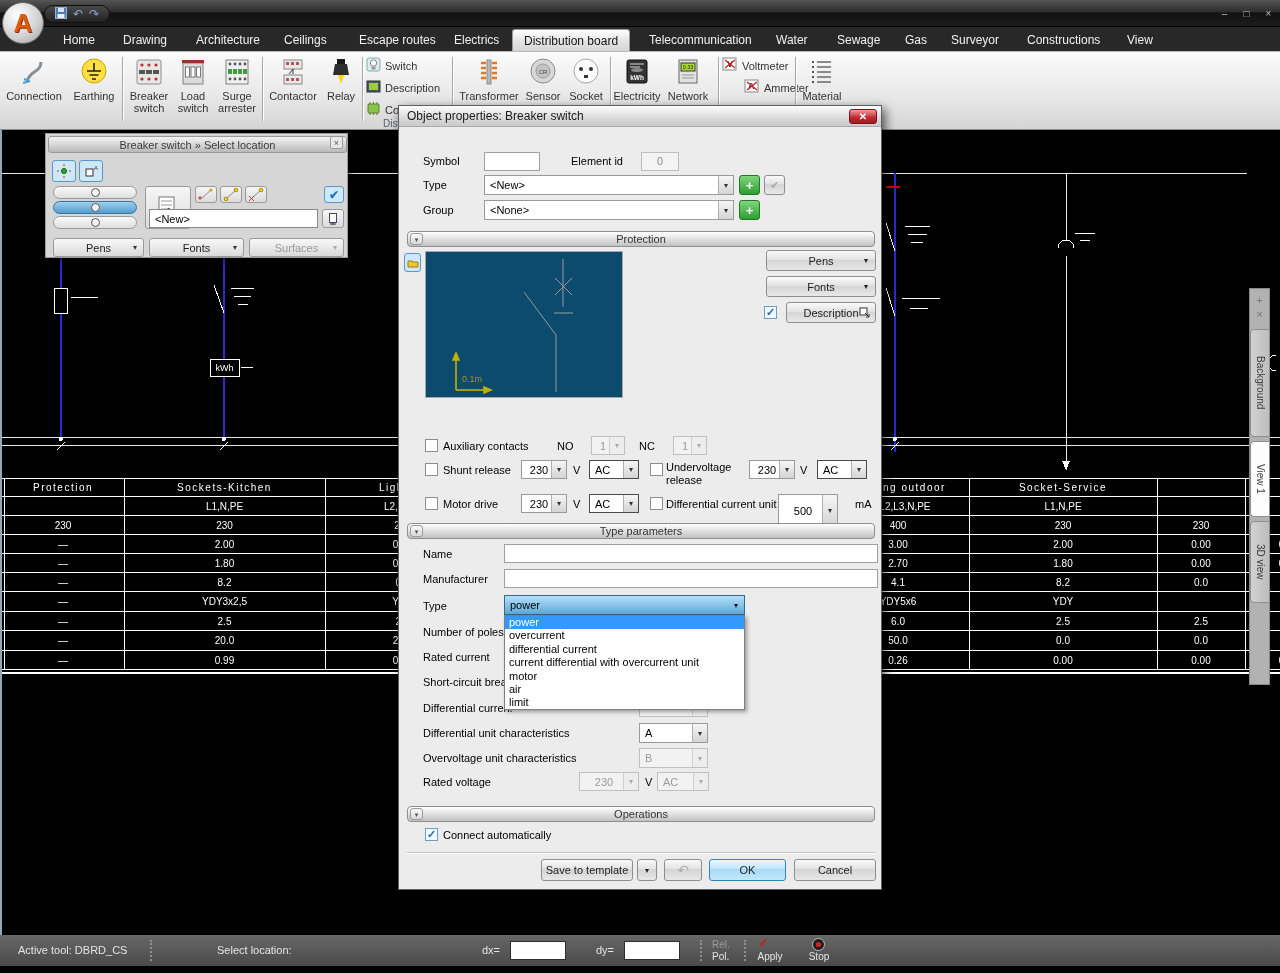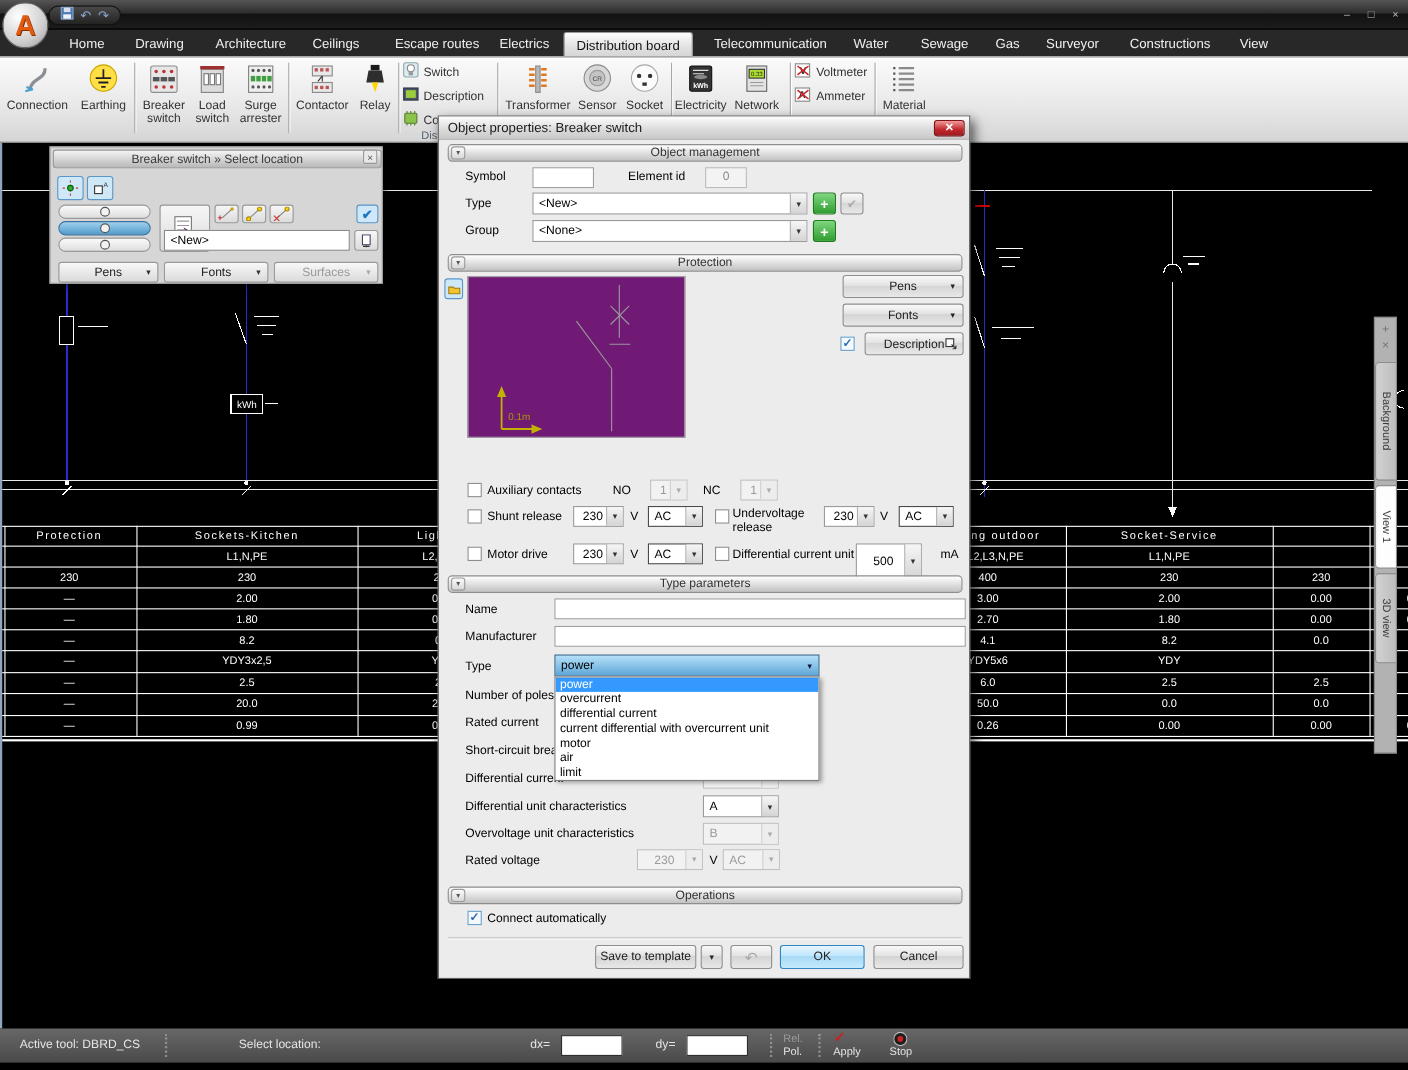--- a/index.html
+++ b/index.html
@@ -108,21 +108,21 @@
   .cb.dark{border-color:#4a4a4a}
   .cb.blue{background:linear-gradient(#b5e0f8,#5ea7d8);border-color:#35688e}
   .chk{position:absolute;width:13px;height:13px;background:#fff;border:1px solid #8e8e8e}
   .chk.on{background:#f4f9fd;border-color:#6aa0c8;color:#2c6cb0;font-size:11px;line-height:11px;text-align:center;font-weight:bold}
   .btn{position:absolute;background:linear-gradient(#f9f9f9,#e3e3e3 45%,#d4d4d4 46%,#e8e8e8);
     border:1px solid #8e8e8e;border-radius:3px;font-size:11px;color:#222;
     display:flex;align-items:center;justify-content:center}
   .btn.def{background:linear-gradient(#ebf6fd,#bee6fd 45%,#a7d9f5 46%,#c4e9fb);border:1px solid #2f86c0}
   .btn.green{background:linear-gradient(#7fd67f,#2f9e2f);border-color:#1d7a1d;color:#fff;font-weight:bold;font-size:13px}
   .btn.dis{color:#aaa}
-  #preview{position:absolute;left:26px;top:145px;width:198px;height:147px;background:#701a75;border:1px solid #a8a8a8}
+  #preview{position:absolute;left:26px;top:145px;width:198px;height:147px;background:#0c4a6e;border:1px solid #a8a8a8}
   #type-dropdown{position:absolute;left:105px;top:509px;width:241px;height:95px;background:#fff;
     border:1px solid #7f7f7f;box-shadow:2px 2px 4px rgba(0,0,0,.35);z-index:55;overflow:hidden}
   .dd-item{height:13.4px;line-height:13.4px;padding-left:4px;font-size:11px;color:#000;white-space:nowrap}
   .dd-item.sel{background:#3399ff;color:#fff}
 
   
   #statusbar{position:absolute;left:0;top:935px;width:1280px;height:31px;
     background:linear-gradient(#676767,#4a4a4a);color:#e4e4e4;font-size:11px;z-index:30}
   .ssep{position:absolute;top:5px;height:21px;border-left:2px dotted #8f8f8f}
   .sinp{position:absolute;top:6px;height:19px;background:#fff;border:1px solid #2e2e2e}
@@ -363,21 +363,21 @@
     </div>
     <div class="rdiv" style="left:718px"></div>
     <div class="rsmall" style="left:722px;top:6px">
       <span><svg width="16" height="14">
             <rect x="1" y="1" width="13" height="12" fill="#fff" stroke="#888"></rect>
             <text x="5" y="10" font-size="9" font-weight="bold" fill="#234">V</text>
             <path d="M3 3 L13 11 M13 3 L3 11" stroke="#c22" stroke-width="1.4"></path>
           </svg></span>
       <span class="rlabel-s">Voltmeter</span>
     </div>
-    <div class="rsmall" style="left:722px;top:28px">
+    <div class="rsmall" style="left:744px;top:28px">
       <span><svg width="16" height="14">
             <rect x="1" y="1" width="13" height="12" fill="#fff" stroke="#888"></rect>
             <text x="4" y="10" font-size="9" font-weight="bold" fill="#234">A</text>
             <path d="M3 3 L13 11 M13 3 L3 11" stroke="#c22" stroke-width="1.4"></path>
           </svg></span>
       <span class="rlabel-s">Ammeter</span>
     </div>
     <div class="rdiv" style="left:795px"></div>
     <div class="ritem" style="left:798px;width:48px">
       <span class="ricon">
@@ -613,24 +613,20 @@
         <span class="dd-a">▾</span>
       </div>
   </div>
 
   <div id="dialog">
     <div id="dlg-title">
         <span>Object properties: Breaker switch</span>
       </div>
     <div id="dlg-close">✕</div>
 
-    <div class="sect" style="left:8px;top:25px;width:468px">
-      <span class="sect-chv">▾</span>
-      <span>Object management</span>
-    </div>
     <span class="lbl" style="left:24px;top:49px">Symbol</span>
     <input class="inp" style="left: 85px; top: 46px; width: 56px; height: 19px;" value="">
     <span class="lbl" style="left:172px;top:49px">Element id</span>
     <div class="inp dis" style="left:242px;top:46px;width:38px;height:19px;line-height:17px">0</div>
     <span class="lbl" style="left:24px;top:73px">Type</span>
     <div class="cb" style="left:85px;top:69px;width:250px;height:20px">
       <span style="padding-left:5px;flex:1;text-align:left">&lt;New&gt;</span>
       <span class="cb-a">▾</span>
     </div>
     <div class="btn green" style="left:340px;top:69px;width:21px;height:20px">+</div>

